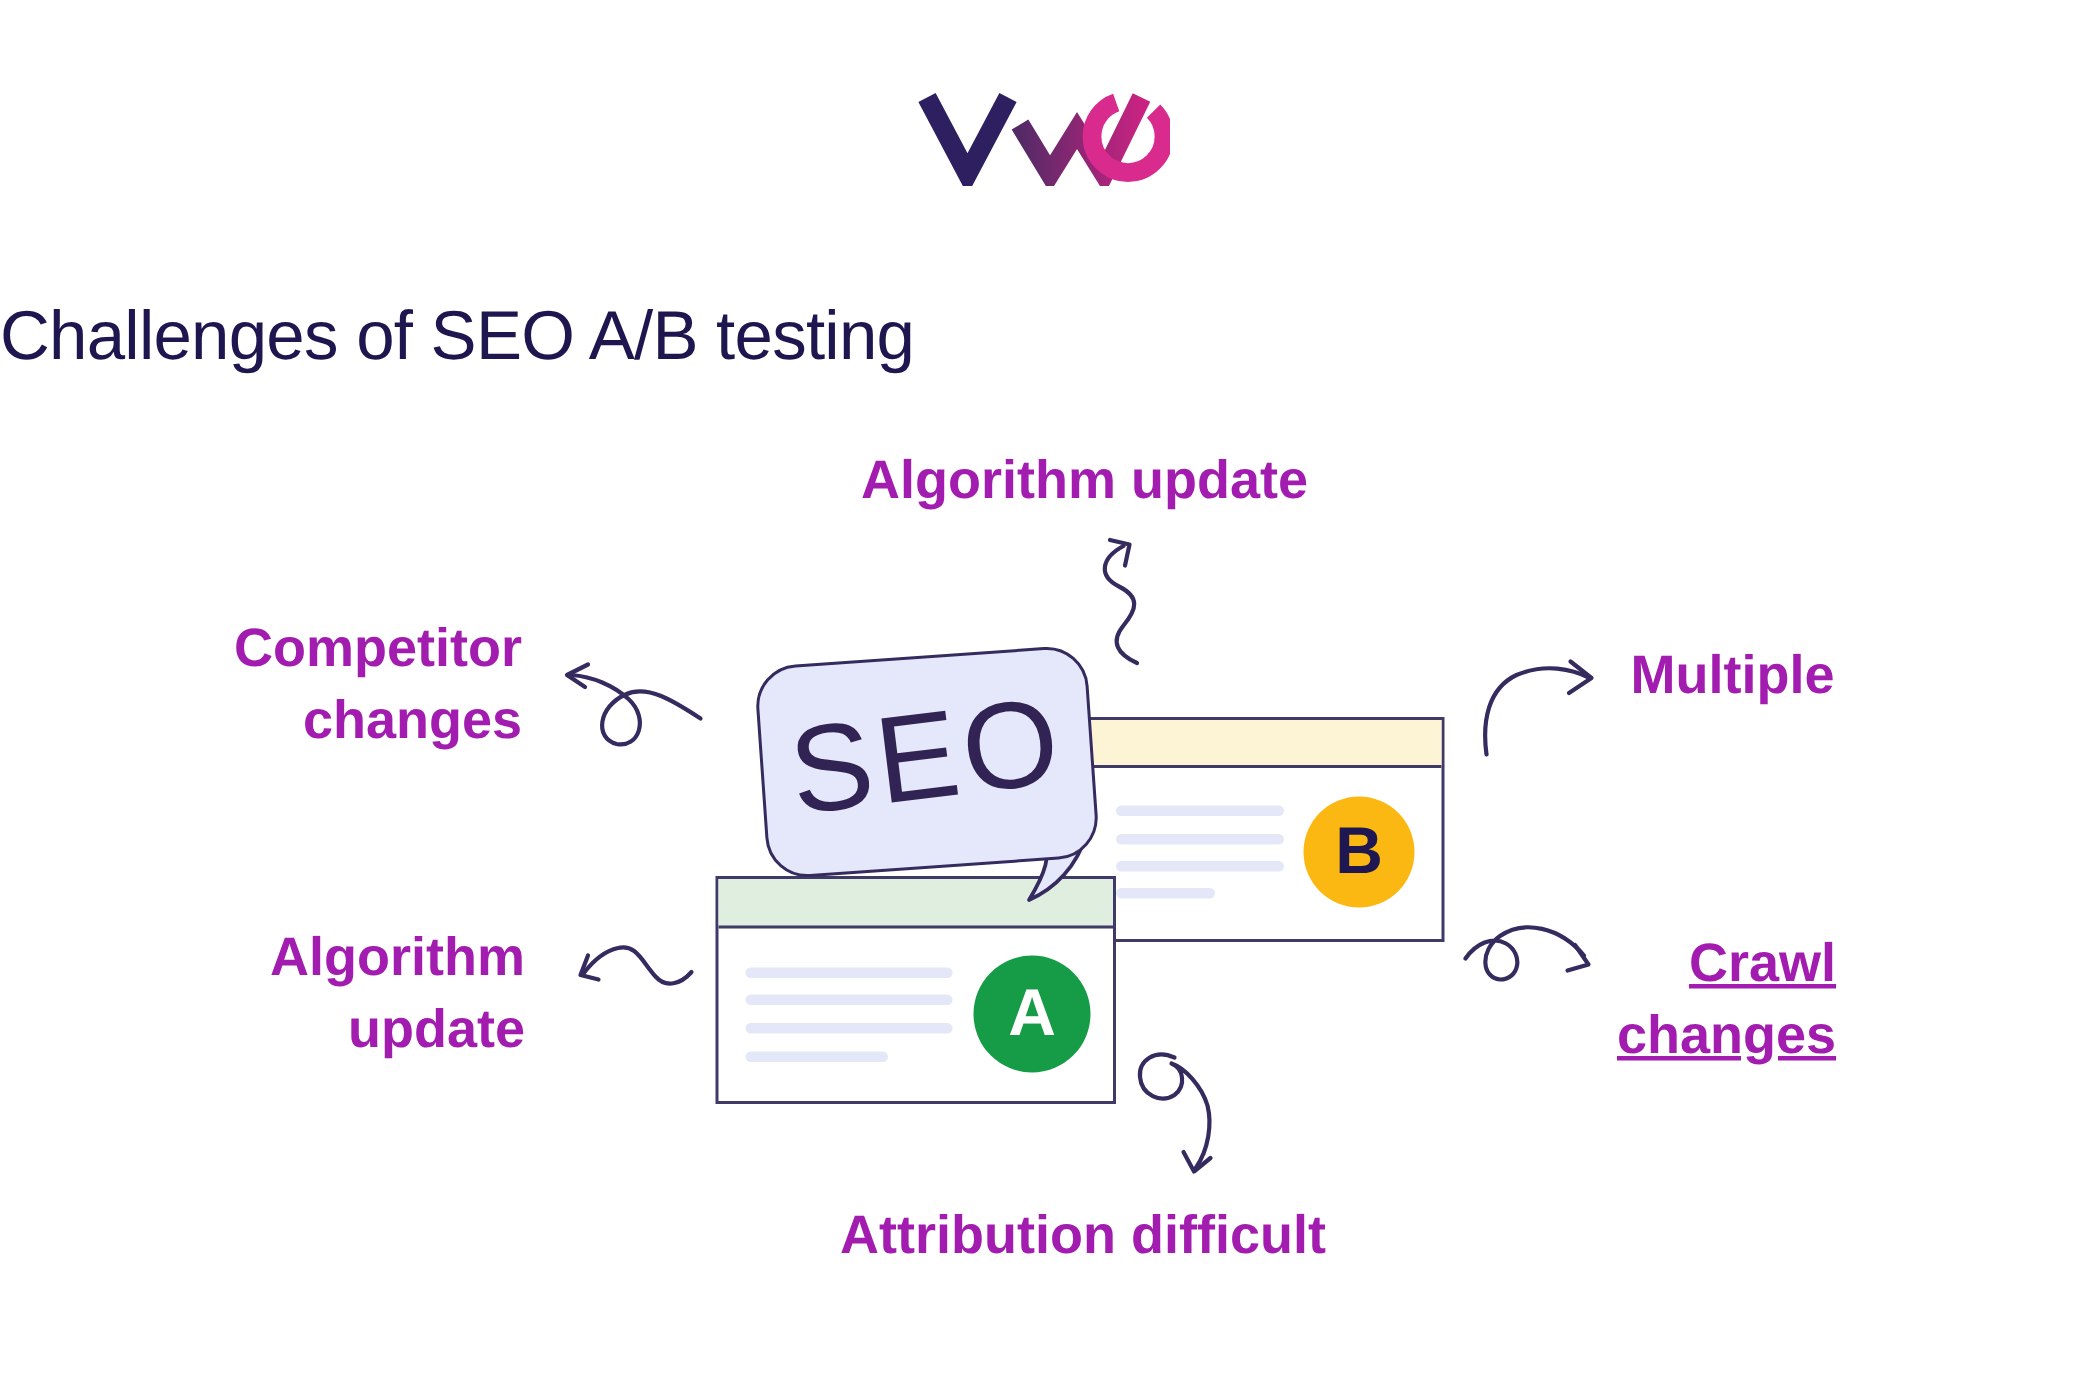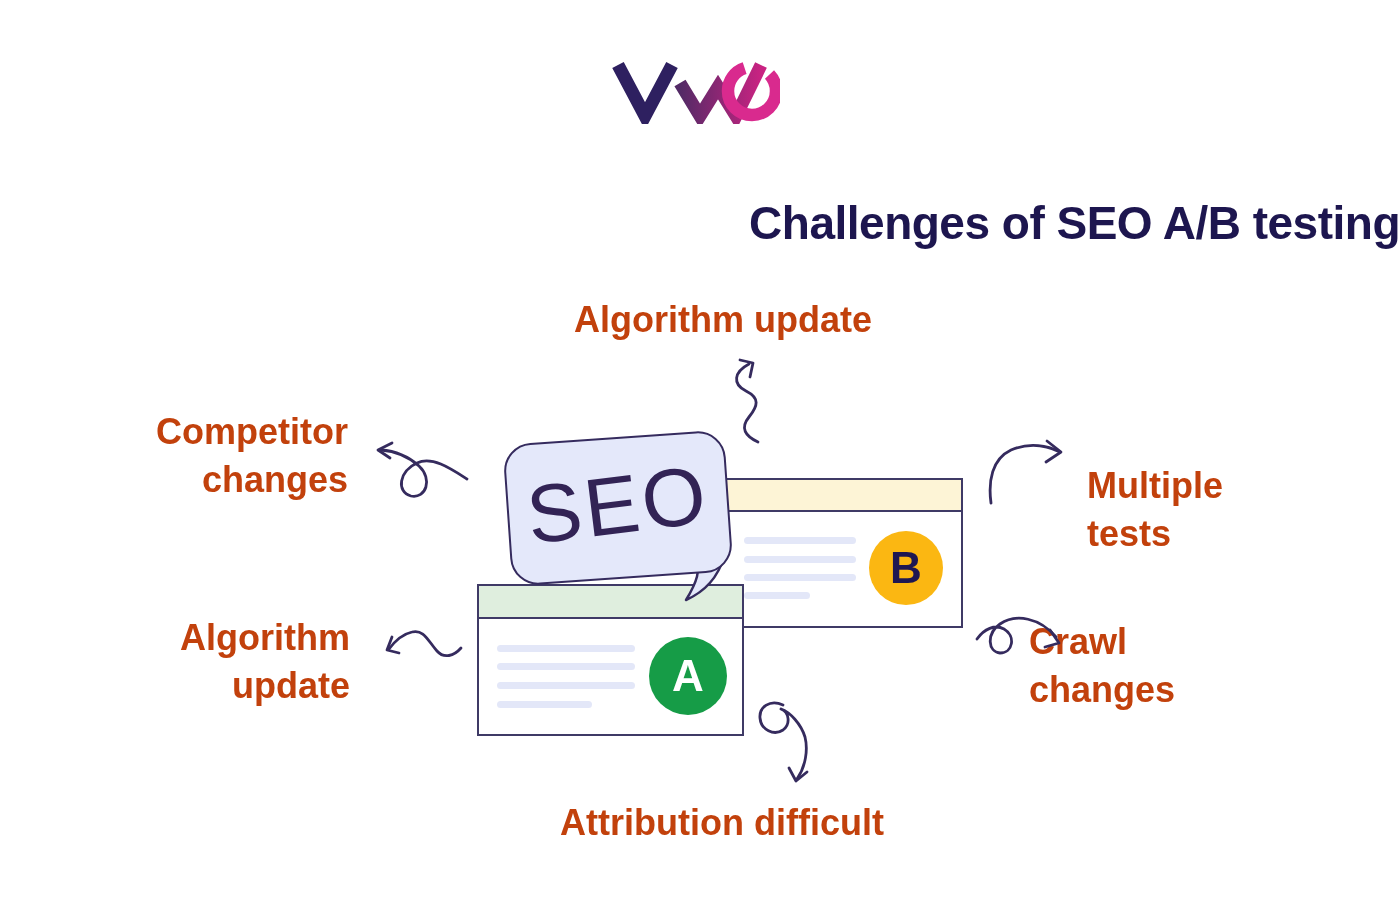--- a/index.html
+++ b/index.html
@@ -3,33 +3,33 @@
 <meta charset="utf-8">
 <style>
   html,body{margin:0;padding:0;background:#ffffff;}
   .stage{
     position:relative;width:1400px;height:916px;background:#ffffff;overflow:hidden;
     font-family:"Liberation Sans",sans-serif;color:#1d164f;
   }
   .abs{position:absolute;}
   
   .title{
-    left:0;top:196px;width:1400px;text-align:right;
-    font-size:46px;font-weight:700;letter-spacing:-0.5px;color:#1d164f;
+    left:0;top:196px;width:1400px;text-align:left;
+    font-size:46px;font-weight:400;letter-spacing:-0.5px;color:#1d164f;
   }
   
   .label{
-    font-size:36px;font-weight:700;line-height:48px;color:#c2410c;
+    font-size:36px;font-weight:700;line-height:48px;color:#a21caf;
   }
   .label div{white-space:nowrap;}
   .lbl-top{left:400px;top:296px;width:646px;text-align:center;}
   .lbl-left-top{right:1052px;top:408px;text-align:right;}
   .lbl-left-bottom{right:1050px;top:614px;text-align:right;}
-  .lbl-right-top{left:1087px;top:426px;text-align:left;margin-top:36px;}
-  .lbl-right-bottom{left:1029px;top:618px;text-align:left;}
+  .lbl-right-top{left:1087px;top:426px;text-align:left;}
+  .lbl-right-bottom{left:1078px;top:618px;text-align:right;text-decoration:underline;}
   .lbl-bottom{left:522px;top:799px;width:400px;text-align:center;}
   
   .card{
     position:absolute;background:#ffffff;border:2.5px solid #3f3a66;box-sizing:border-box;
   }
   .card-header{
     position:absolute;left:0;top:0;width:100%;box-sizing:border-box;
     border-bottom:2.5px solid #3f3a66;
   }
   .card-b{left:700px;top:478px;width:263px;height:150px;z-index:1;}
@@ -89,21 +89,20 @@
     <div>changes</div>
   </div>
 
   <div class="abs label lbl-left-bottom">
     <div>Algorithm</div>
     <div>update</div>
   </div>
 
   <div class="abs label lbl-right-top">
     <div>Multiple</div>
-    <div>tests</div>
   </div>
 
   <div class="abs label lbl-right-bottom">
     <div>Crawl</div>
     <div>changes</div>
   </div>
 
   <div class="abs label lbl-bottom">
     <div>Attribution difficult</div>
   </div>

